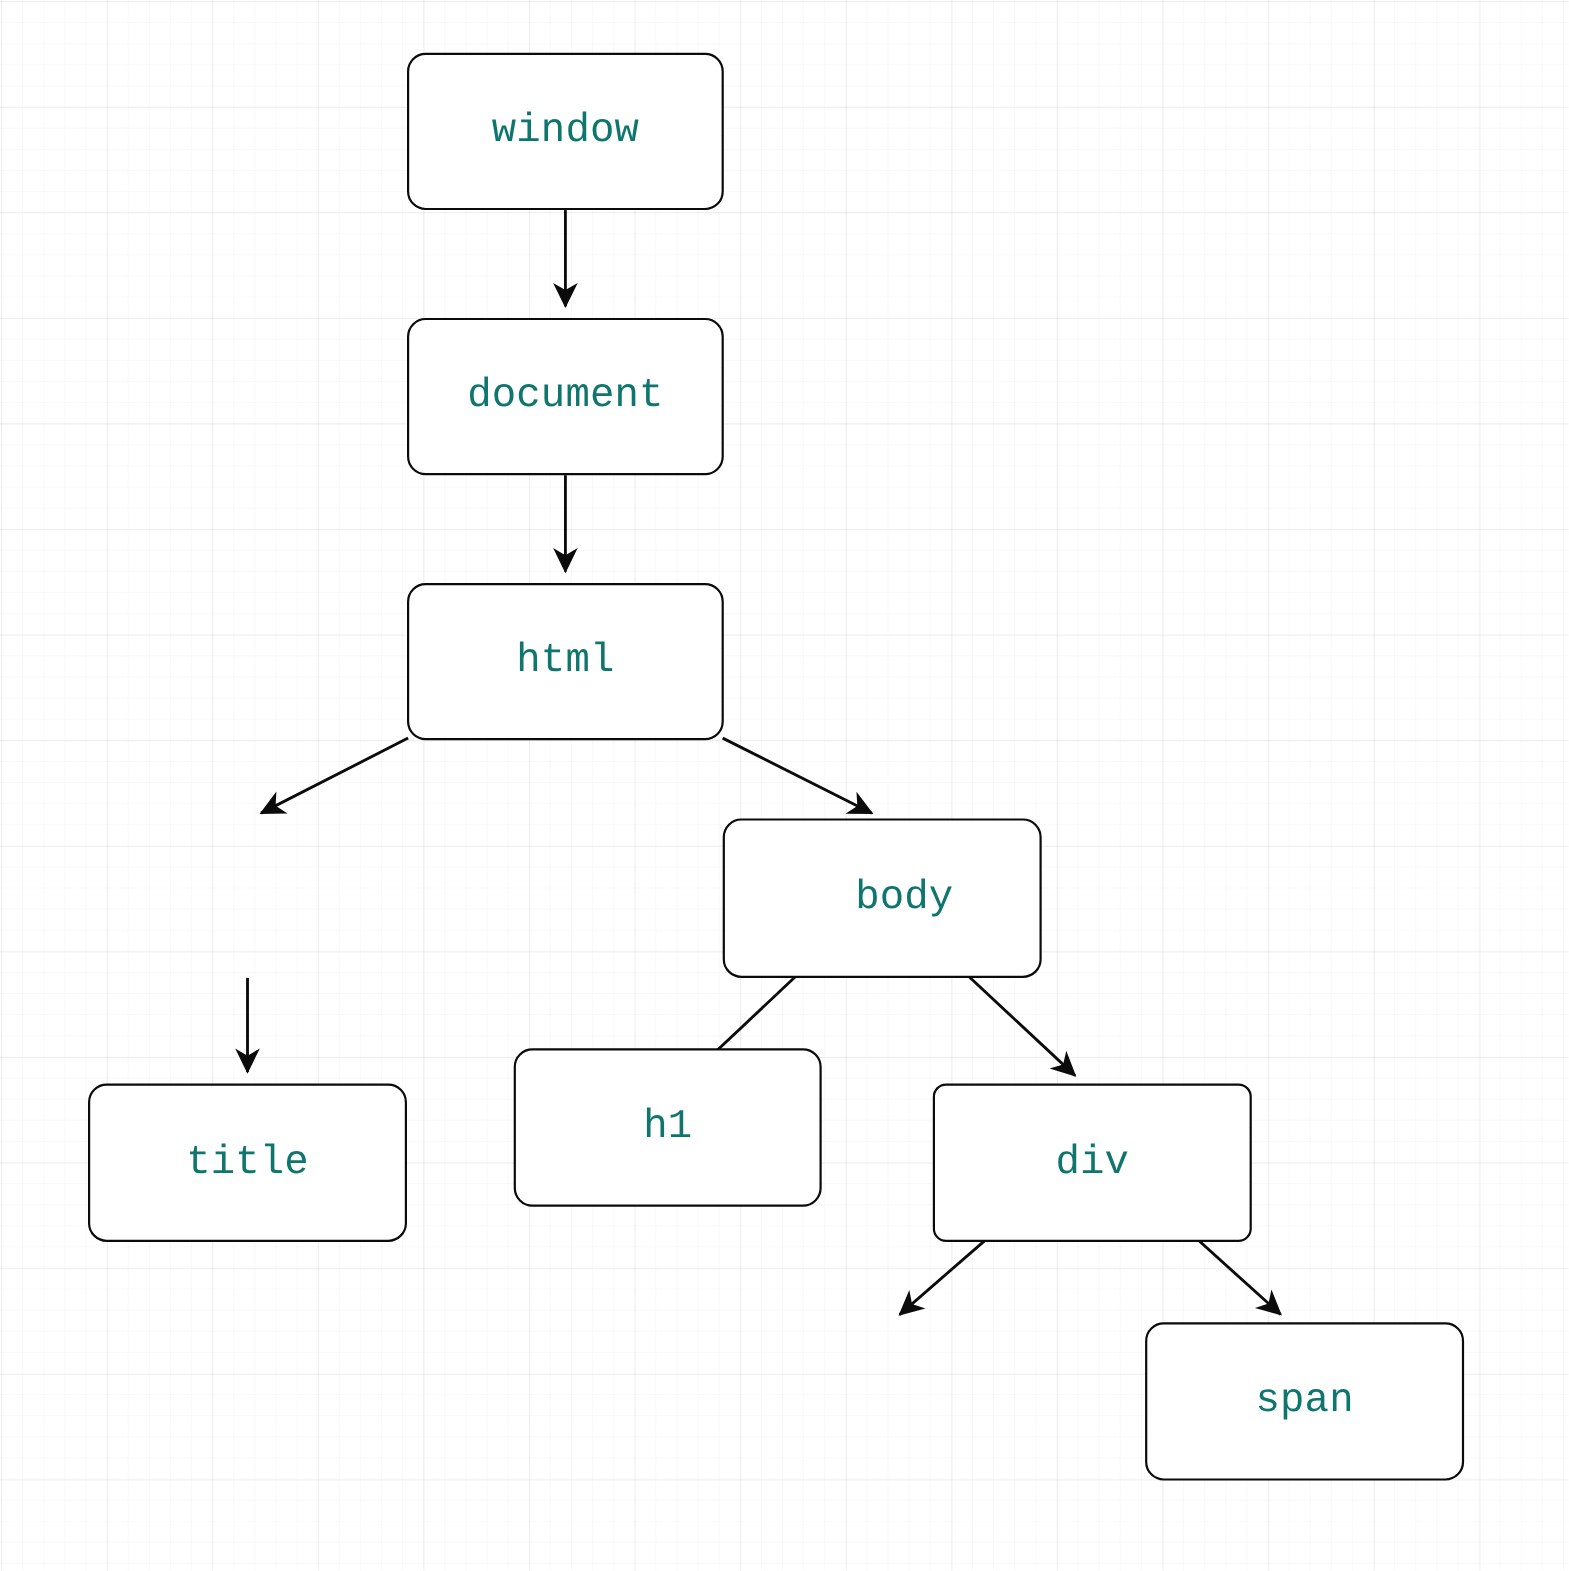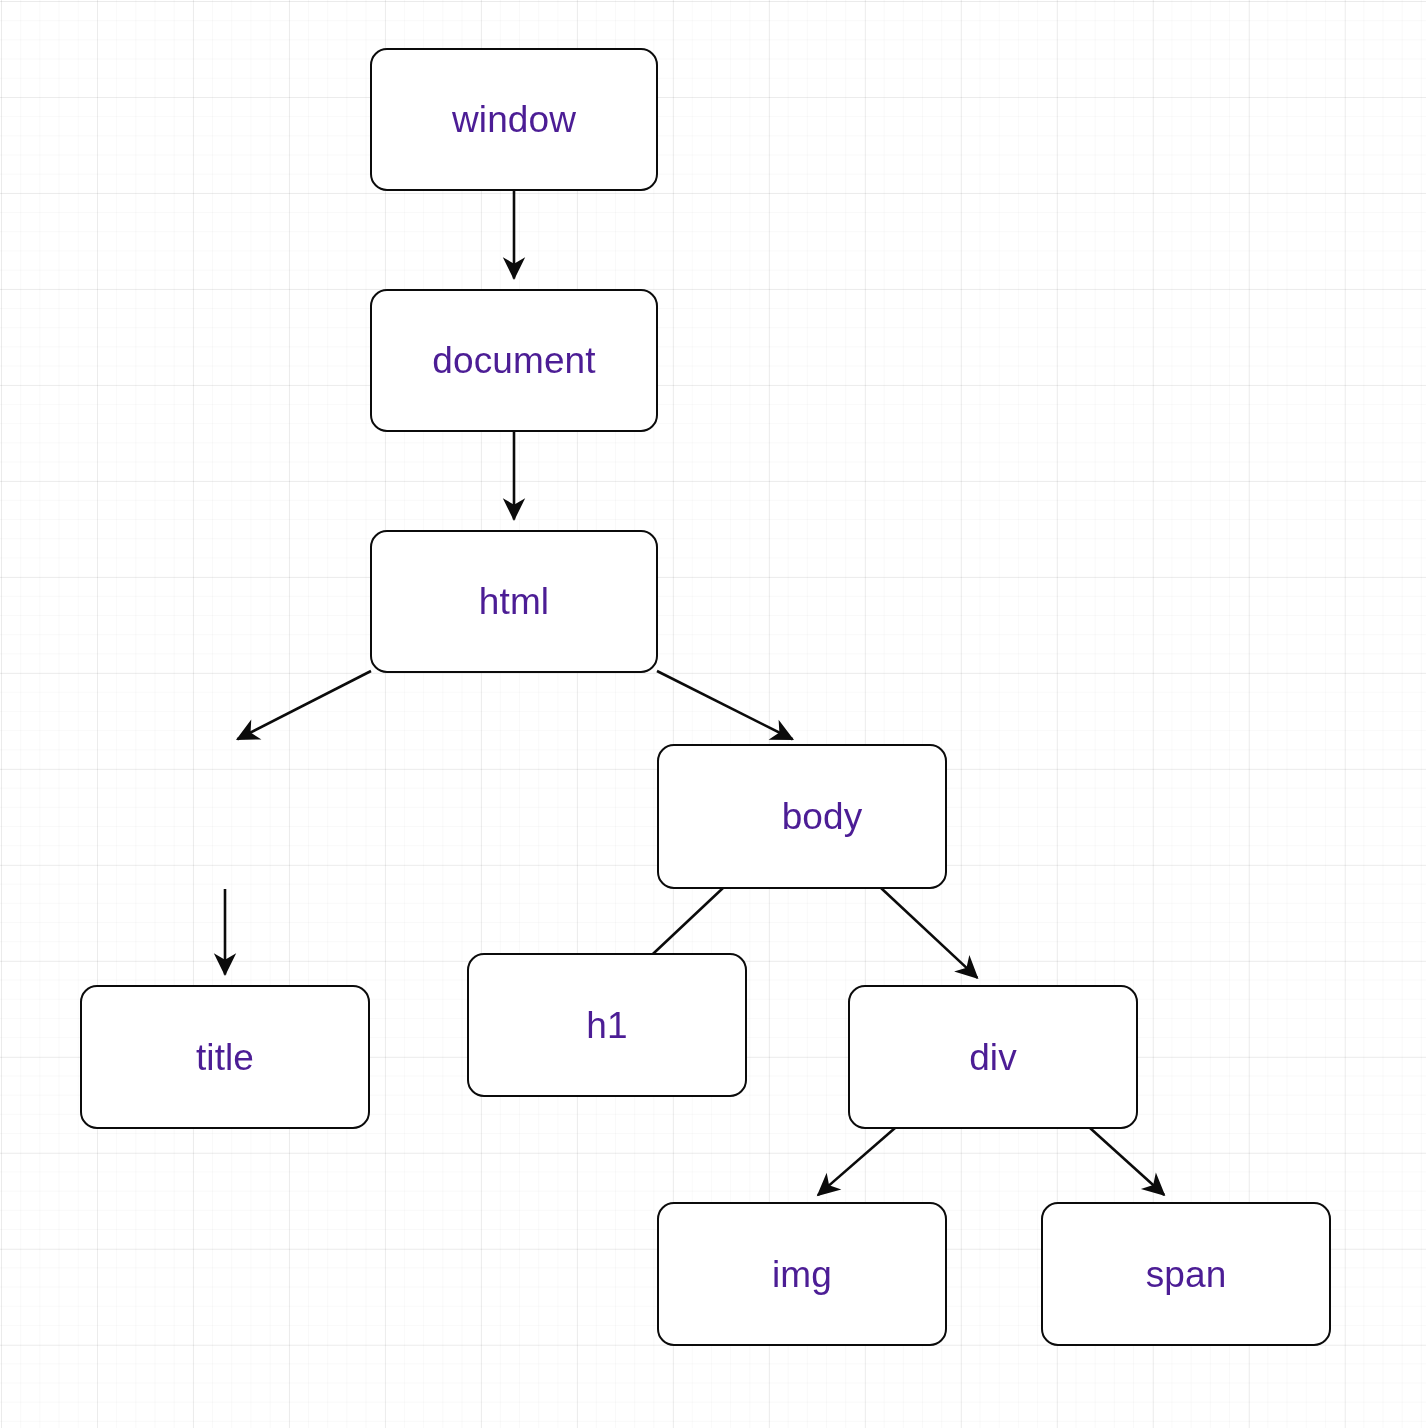--- a/index.html
+++ b/index.html
@@ -38,24 +38,24 @@
     position: absolute;
     box-sizing: border-box;
     background: #ffffff;
     border: 2.4px solid #0b0b0b;
     border-radius: 17px;
     display: flex;
     align-items: center;
     justify-content: center;
   }
   .node-label {
-    font-family: Liberation Sans, sans-serif;
+    font-family: Liberation Mono, monospace;
     font-size: 37px;
     line-height: 1;
-    color: #4c1d95;
+    color: #0f766e;
     letter-spacing: 0.1px;
     white-space: nowrap;
   }
 </style>
 </head>
 <body>
 
 <div id="canvas">
 
   <svg id="edges" viewBox="0 0 1426 1428" xmlns="http://www.w3.org/2000/svg">
@@ -95,25 +95,22 @@
   </div>
 
   <div class="node" style="left: 80px; top: 985px; width: 290px; height: 144px;">
     <span class="node-label">title</span>
   </div>
 
   <div class="node" style="left: 467px; top: 953px; width: 280px; height: 144px;">
     <span class="node-label">h1</span>
   </div>
 
-  <div class="node" style="left: 848px; top: 985px; width: 290px; height: 144px;">
+  <div class="node" style="left: 848px; top: 985px; width: 290px; height: 144px; border-radius: 12px;">
     <span class="node-label">div</span>
   </div>
 
-  <div class="node" style="left: 657px; top: 1202px; width: 290px; height: 144px;">
-    <span class="node-label">img</span>
-  </div>
 
   <div class="node" style="left: 1041px; top: 1202px; width: 290px; height: 144px;">
     <span class="node-label">span</span>
   </div>
 
 </div>
 
 </body></html>

